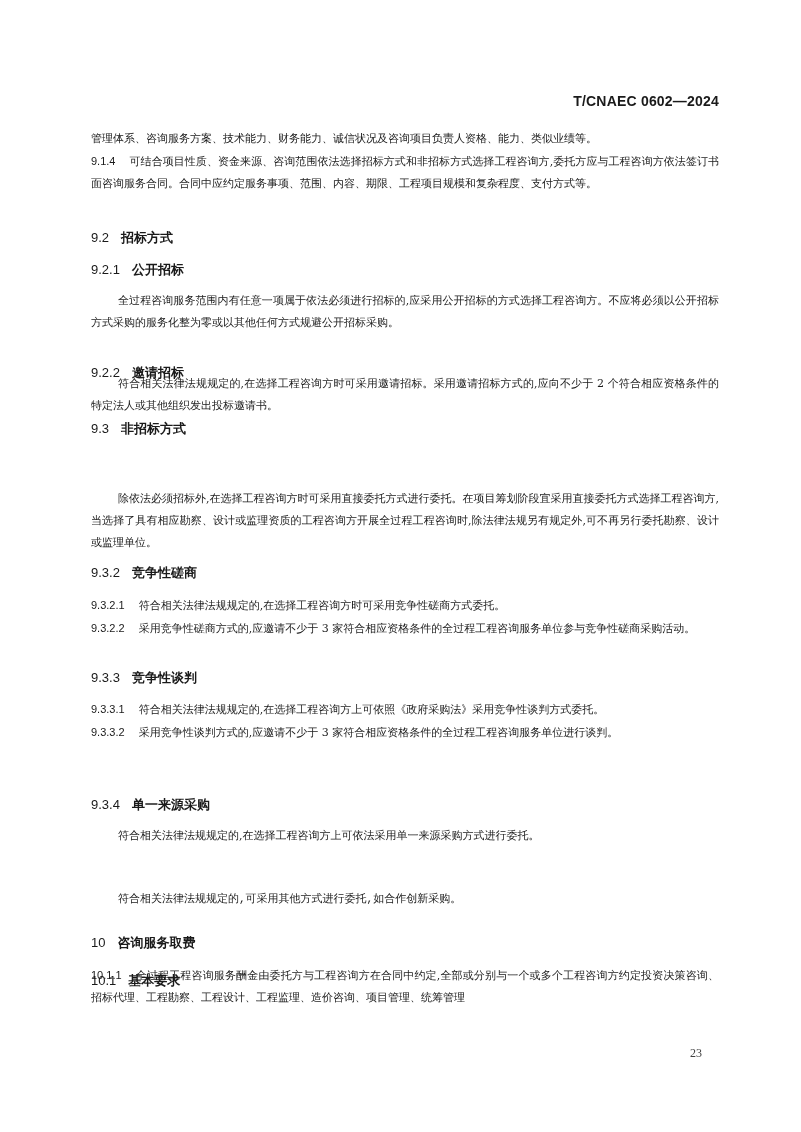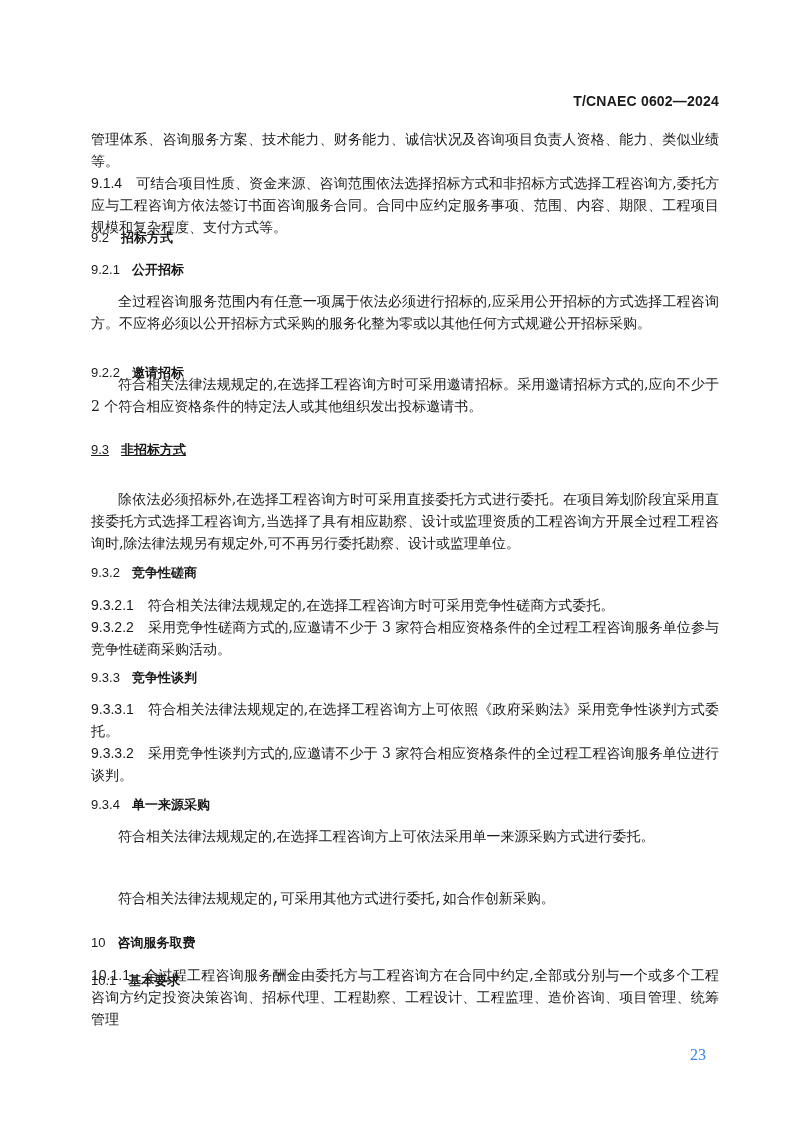--- a/index.html
+++ b/index.html
@@ -1,46 +1,46 @@
 <!DOCTYPE html>
 <html><head>
 <meta charset="utf-8">
 <style>
   html, body { margin:0; padding:0; background:#ffffff; }
   body { width:801px; height:1132px; position:relative; overflow:hidden;
          font-family:"DejaVu Serif","Liberation Serif",serif; color:#1a1a1a; }
   .page { position:absolute; left:0; top:0; width:801px; height:876px; }
   .std-no { position:absolute; right:82px; top:93px; font-family:"Liberation Sans","DejaVu Sans",sans-serif;
             font-weight:bold; font-size:14px; letter-spacing:0.2px; }
-  .blk { position:absolute; left:91px; width:628px; font-size:14px; line-height:22px; text-align:justify; }
+  .blk { position:absolute; left:91px; width:628px; font-size:11px; line-height:22px; text-align:justify; }
   .h { font-family:"DejaVu Sans","Liberation Sans",sans-serif; font-weight:bold; font-size:13px; }
   .num { font-family:"Liberation Sans","DejaVu Sans",sans-serif; font-weight:normal; margin-right:14px; }
   .hn { font-family:"Liberation Sans","DejaVu Sans",sans-serif; font-weight:normal; margin-right:12px; }
   .indent { text-indent:27px; }
-  .pnum { position:absolute; left:690px; top:1046px; font-size:16px; font-family:"Liberation Serif",serif; color:#3b82f6; }
+  .pnum { position:absolute; left:690px; top:1046px; font-size:12px; font-family:"Liberation Serif",serif; color:#404040; }
 </style>
 </head>
 <body>
 
 <div class="page">
   <div class="std-no">T/CNAEC 0602—2024</div>
 
   <div class="blk" style="top:128px;">
     <div>管理体系、咨询服务方案、技术能力、财务能力、诚信状况及咨询项目负责人资格、能力、类似业绩等。</div>
     <div><span class="num">9.1.4</span><span>可结合项目性质、资金来源、咨询范围依法选择招标方式和非招标方式选择工程咨询方,委托方应与工程咨询方依法签订书面咨询服务合同。合同中应约定服务事项、范围、内容、期限、工程项目规模和复杂程度、支付方式等。</span></div>
   </div>
 
   <div class="blk h" style="top:227px;"><span class="hn">9.2</span><span>招标方式</span></div>
   <div class="blk h" style="top:259px;"><span class="hn">9.2.1</span><span>公开招标</span></div>
   <div class="blk indent" style="top:290px;">全过程咨询服务范围内有任意一项属于依法必须进行招标的,应采用公开招标的方式选择工程咨询方。不应将必须以公开招标方式采购的服务化整为零或以其他任何方式规避公开招标采购。</div>
 
   <div class="blk h" style="top:362px;"><span class="hn">9.2.2</span><span>邀请招标</span></div>
   <div class="blk indent" style="top:373px;">符合相关法律法规规定的,在选择工程咨询方时可采用邀请招标。采用邀请招标方式的,应向不少于 2 个符合相应资格条件的特定法人或其他组织发出投标邀请书。</div>
 
-  <div class="blk h" style="top:439px;text-decoration:underline;"><span class="hn">9.3</span><span>非招标方式</span></div>
+  <div class="blk h" style="top:418px;"><span class="hn">9.3</span><span>非招标方式</span></div>
   <div class="blk indent" style="top:488px;">除依法必须招标外,在选择工程咨询方时可采用直接委托方式进行委托。在项目筹划阶段宜采用直接委托方式选择工程咨询方,当选择了具有相应勘察、设计或监理资质的工程咨询方开展全过程工程咨询时,除法律法规另有规定外,可不再另行委托勘察、设计或监理单位。</div>
 
   <div class="blk h" style="top:562px;"><span class="hn">9.3.2</span><span>竞争性磋商</span></div>
   <div class="blk" style="top:594px;">
     <div><span class="num">9.3.2.1</span><span>符合相关法律法规规定的,在选择工程咨询方时可采用竞争性磋商方式委托。</span></div>
     <div><span class="num">9.3.2.2</span><span>采用竞争性磋商方式的,应邀请不少于 3 家符合相应资格条件的全过程工程咨询服务单位参与竞争性磋商采购活动。</span></div>
   </div>
 
   <div class="blk h" style="top:667px;"><span class="hn">9.3.3</span><span>竞争性谈判</span></div>
   <div class="blk" style="top:698px;">

